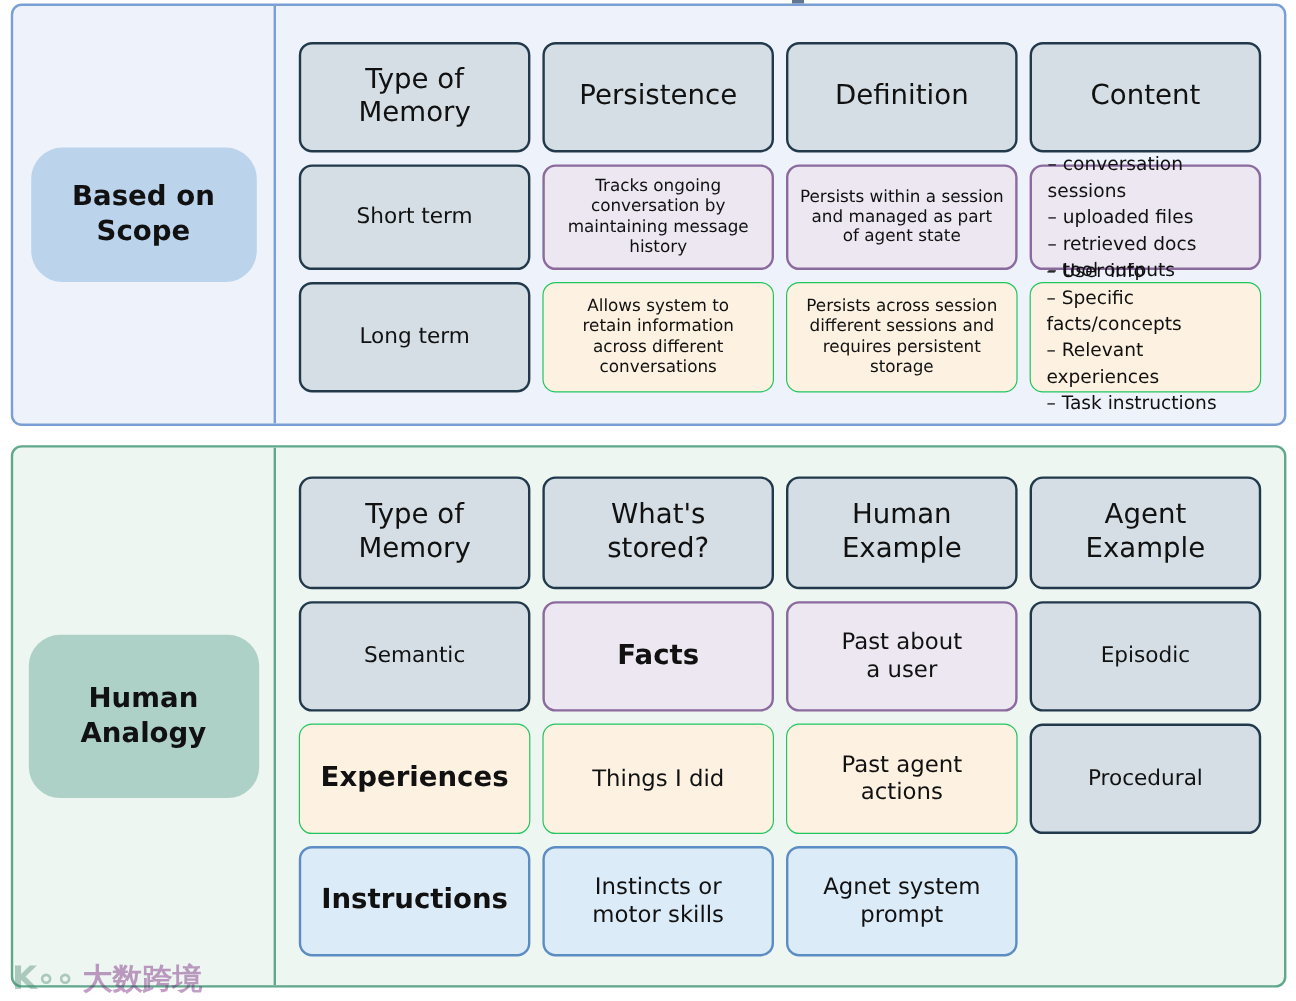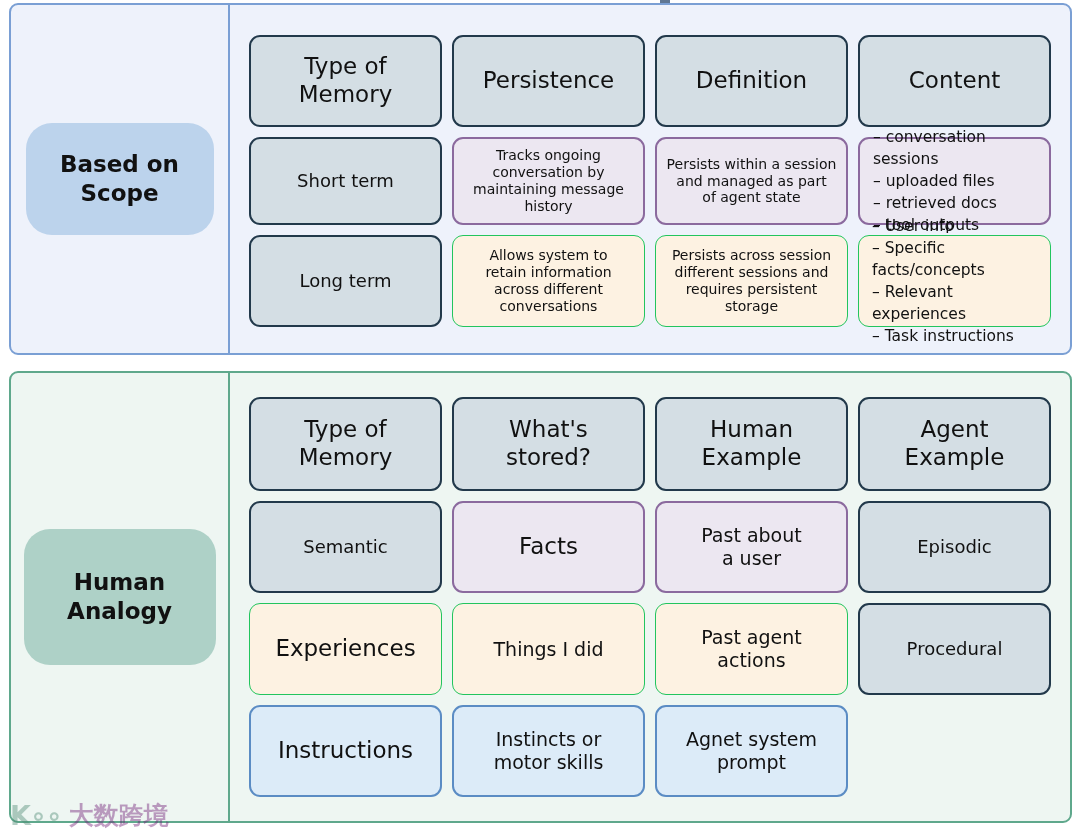--- a/index.html
+++ b/index.html
@@ -139,21 +139,21 @@
     background: #fdf2e2;
     border: 1px solid #22c55e;
   }
   .c-blue {
     background: #dcebf8;
     border: 2px solid #5b8cc4;
   }
 
   .f-small { font-size: 14px; text-align: center; }
   .f-mid   { font-size: 19px; }
-  .f-big   { font-size: 23px; }
+  .f-big   { font-size: 23px; font-weight: bold; }
 
   .card.list {
     justify-content: flex-start;
     text-align: left;
     padding-left: 13px;
   }
   .card .bullets {
     margin: 0;
     padding: 0;
     list-style: none;

